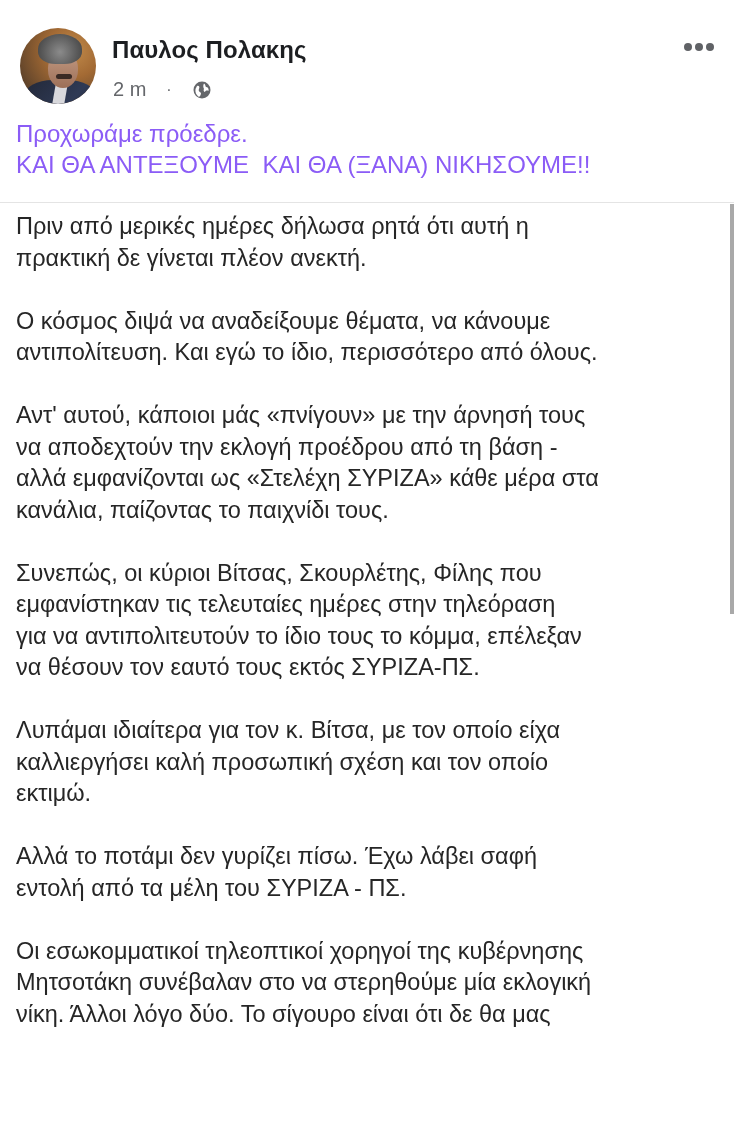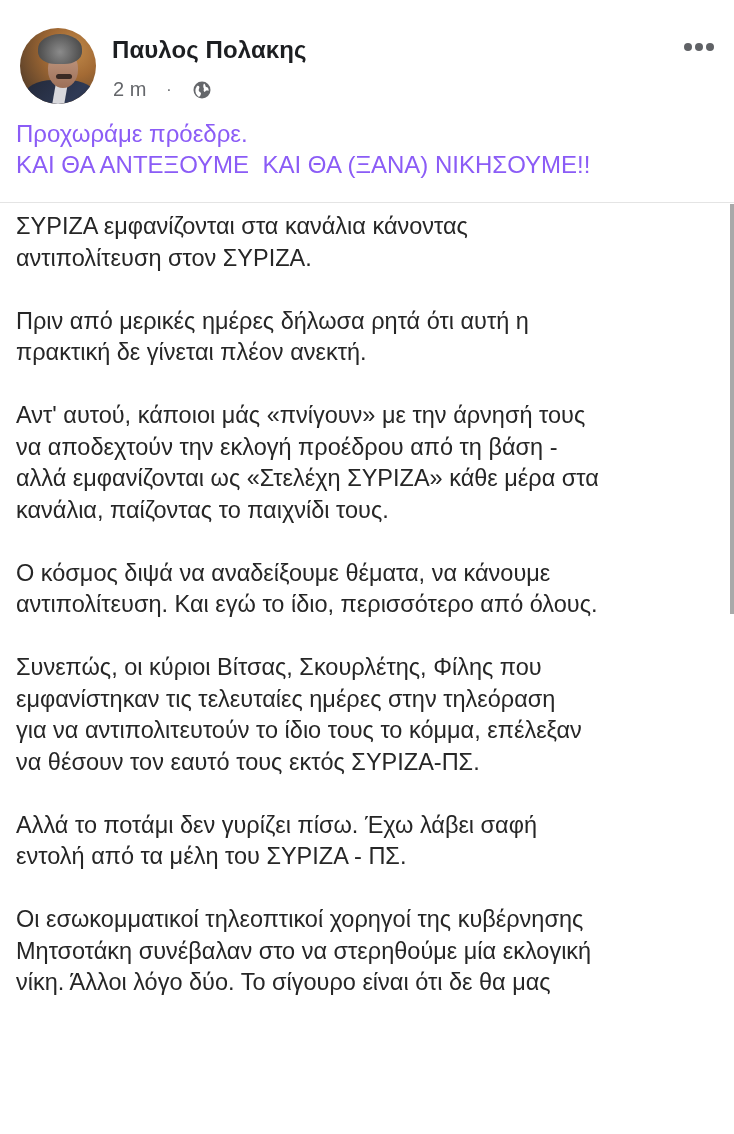--- a/index.html
+++ b/index.html
@@ -70,33 +70,34 @@
 
 <div class="caption">
   <p>Προχωράμε πρόεδρε.</p>
   <p>ΚΑΙ ΘΑ ΑΝΤΕΞΟΥΜΕ  ΚΑΙ ΘΑ (ΞΑΝΑ) ΝΙΚΗΣΟΥΜΕ!!</p>
 </div>
 
 <div class="embedded-shot">
   <div class="divider"></div>
   <div class="scrollbar"></div>
   <div class="body-text">
-    <p>ΣΥΡΙΖΑ εμφανίζονται στα κανάλια κάνοντας
-αντιπολίτευση στον ΣΥΡΙΖΑ.</p>
     <p>Πριν από μερικές ημέρες δήλωσα ρητά ότι αυτή η
 πρακτική δε γίνεται πλέον ανεκτή.</p>
+    <p>Ο κόσμος διψά να αναδείξουμε θέματα, να κάνουμε
+αντιπολίτευση. Και εγώ το ίδιο, περισσότερο από όλους.</p>
     <p>Αντ' αυτού, κάποιοι μάς «πνίγουν» με την άρνησή τους
 να αποδεχτούν την εκλογή προέδρου από τη βάση -
 αλλά εμφανίζονται ως «Στελέχη ΣΥΡΙΖΑ» κάθε μέρα στα
 κανάλια, παίζοντας το παιχνίδι τους.</p>
-    <p>Ο κόσμος διψά να αναδείξουμε θέματα, να κάνουμε
-αντιπολίτευση. Και εγώ το ίδιο, περισσότερο από όλους.</p>
     <p>Συνεπώς, οι κύριοι Βίτσας, Σκουρλέτης, Φίλης που
 εμφανίστηκαν τις τελευταίες ημέρες στην τηλεόραση
 για να αντιπολιτευτούν το ίδιο τους το κόμμα, επέλεξαν
 να θέσουν τον εαυτό τους εκτός ΣΥΡΙΖΑ-ΠΣ.</p>
+    <p>Λυπάμαι ιδιαίτερα για τον κ. Βίτσα, με τον οποίο είχα
+καλλιεργήσει καλή προσωπική σχέση και τον οποίο
+εκτιμώ.</p>
     <p>Αλλά το ποτάμι δεν γυρίζει πίσω. Έχω λάβει σαφή
 εντολή από τα μέλη του ΣΥΡΙΖΑ - ΠΣ.</p>
     <p>Οι εσωκομματικοί τηλεοπτικοί χορηγοί της κυβέρνησης
 Μητσοτάκη συνέβαλαν στο να στερηθούμε μία εκλογική
 νίκη. Άλλοι λόγο δύο. Το σίγουρο είναι ότι δε θα μας</p>
   </div>
 </div>
 
 </body></html>

